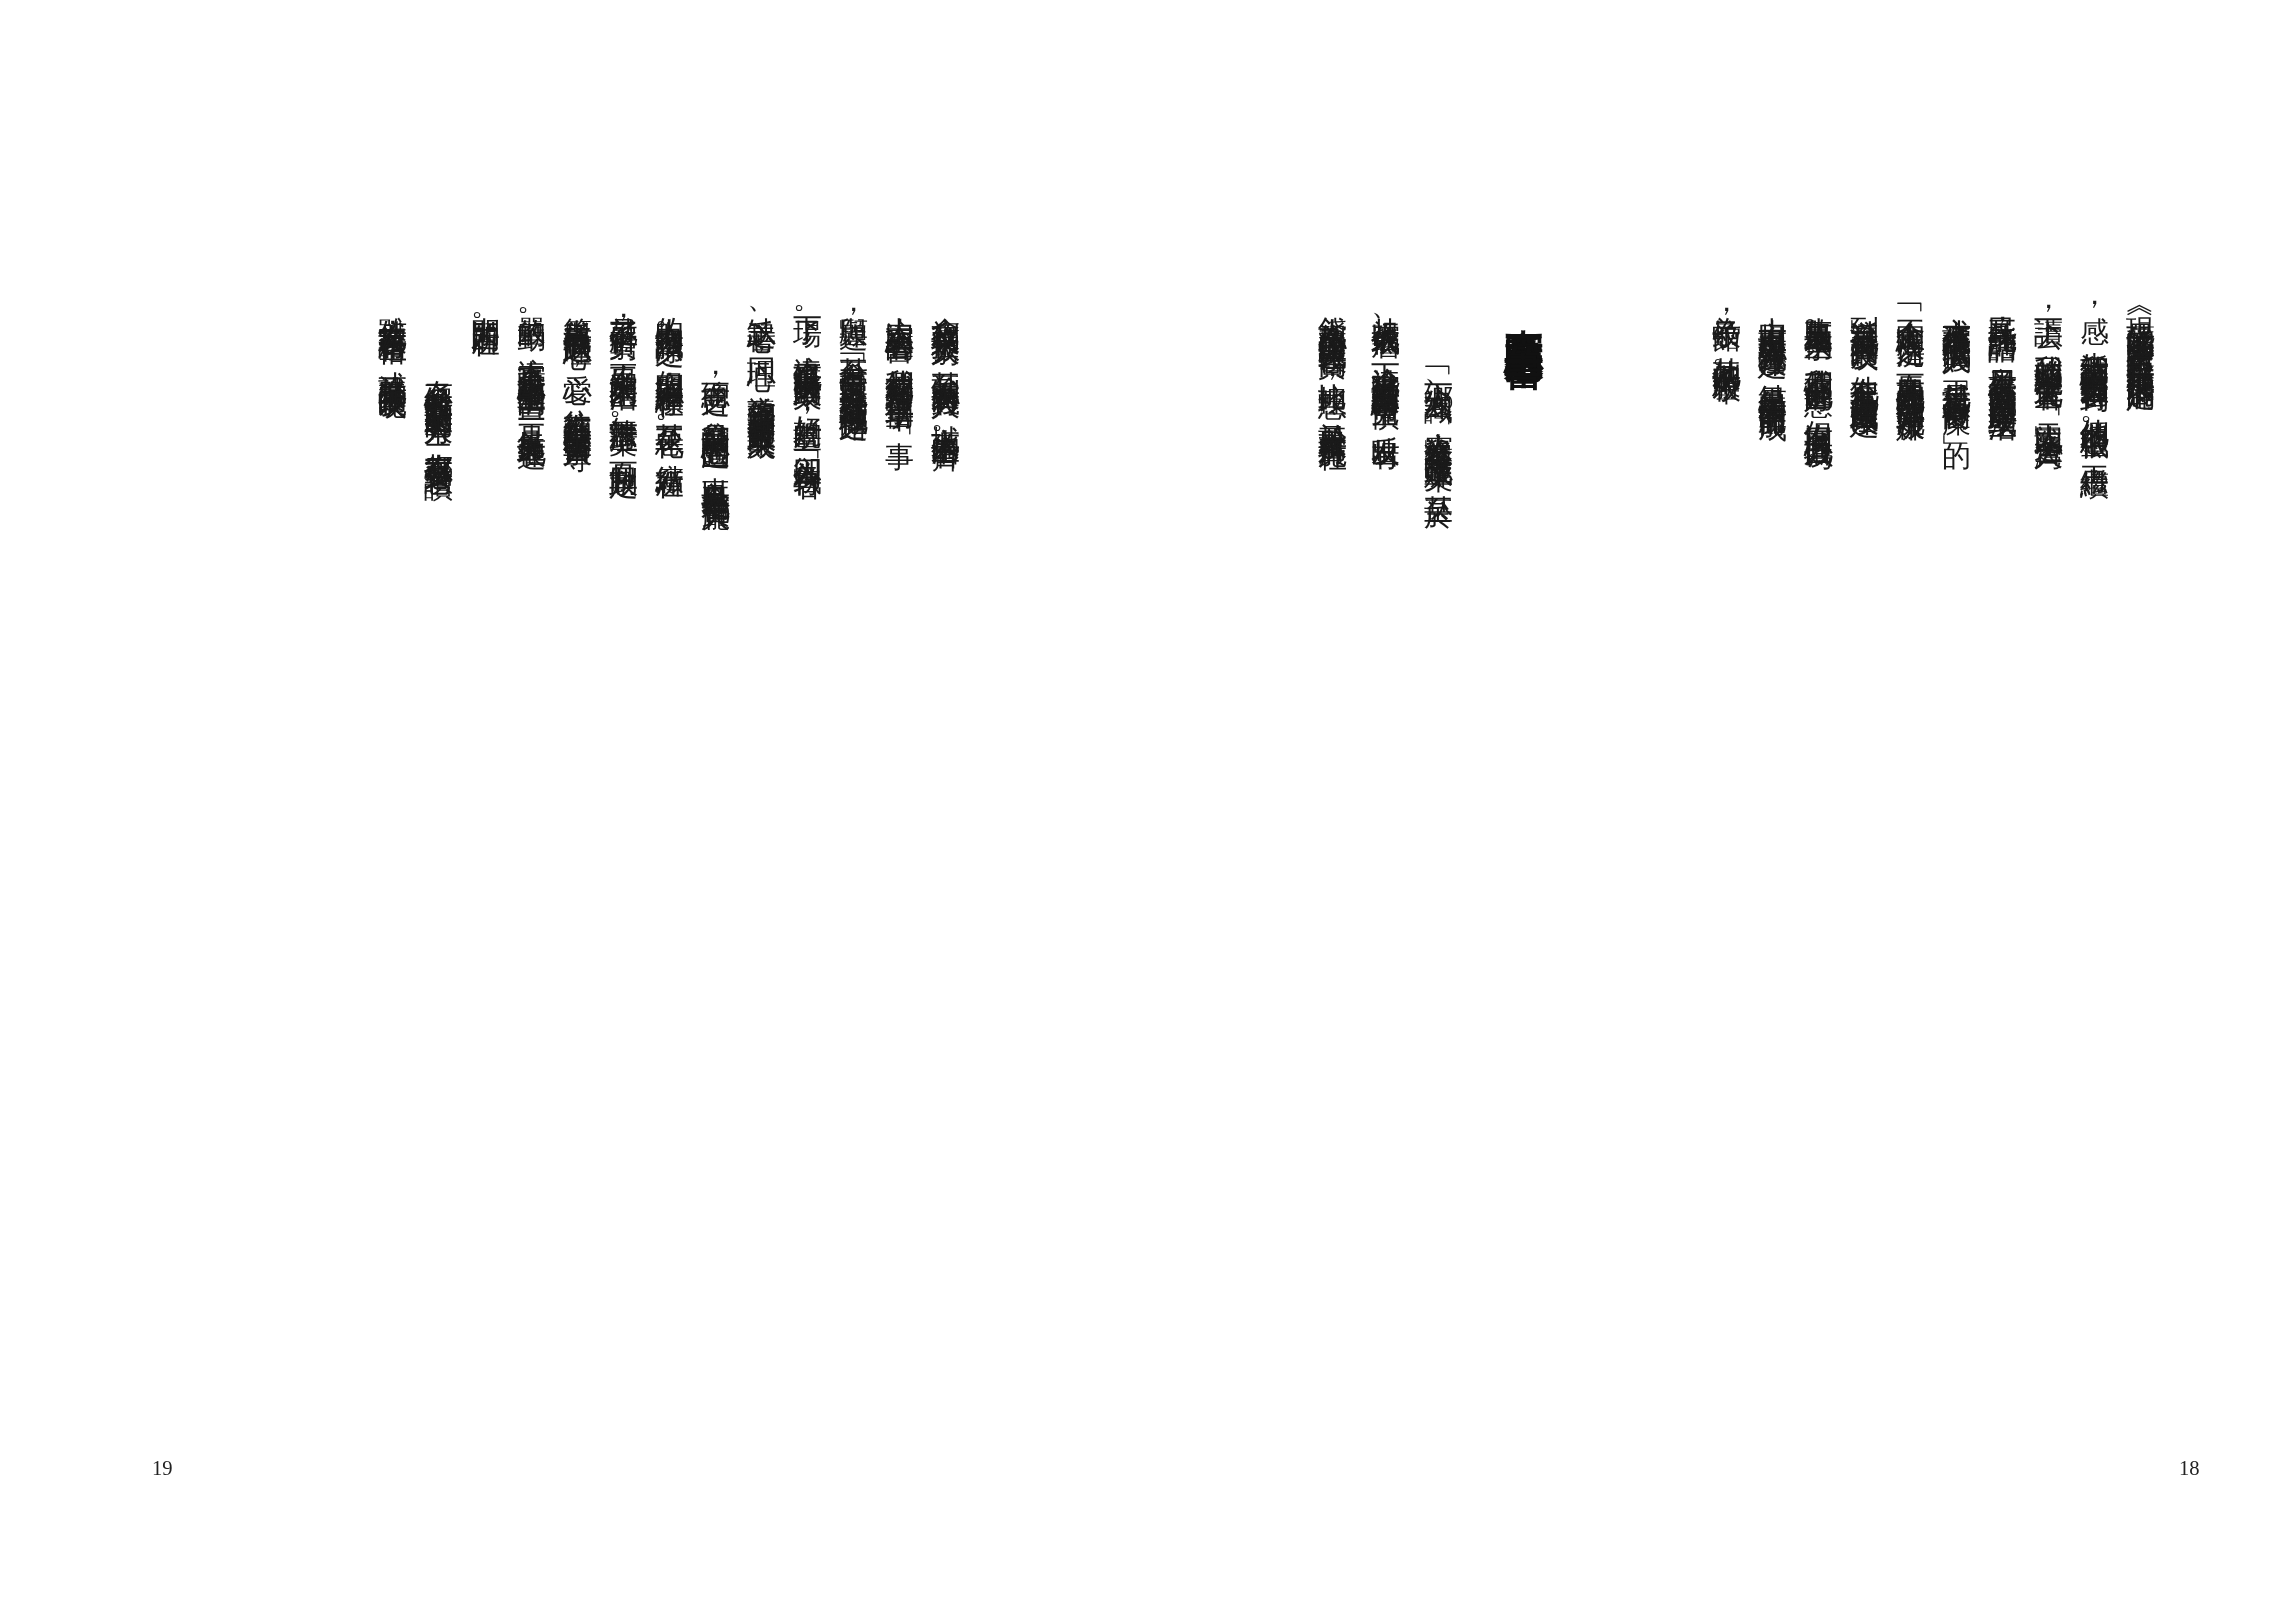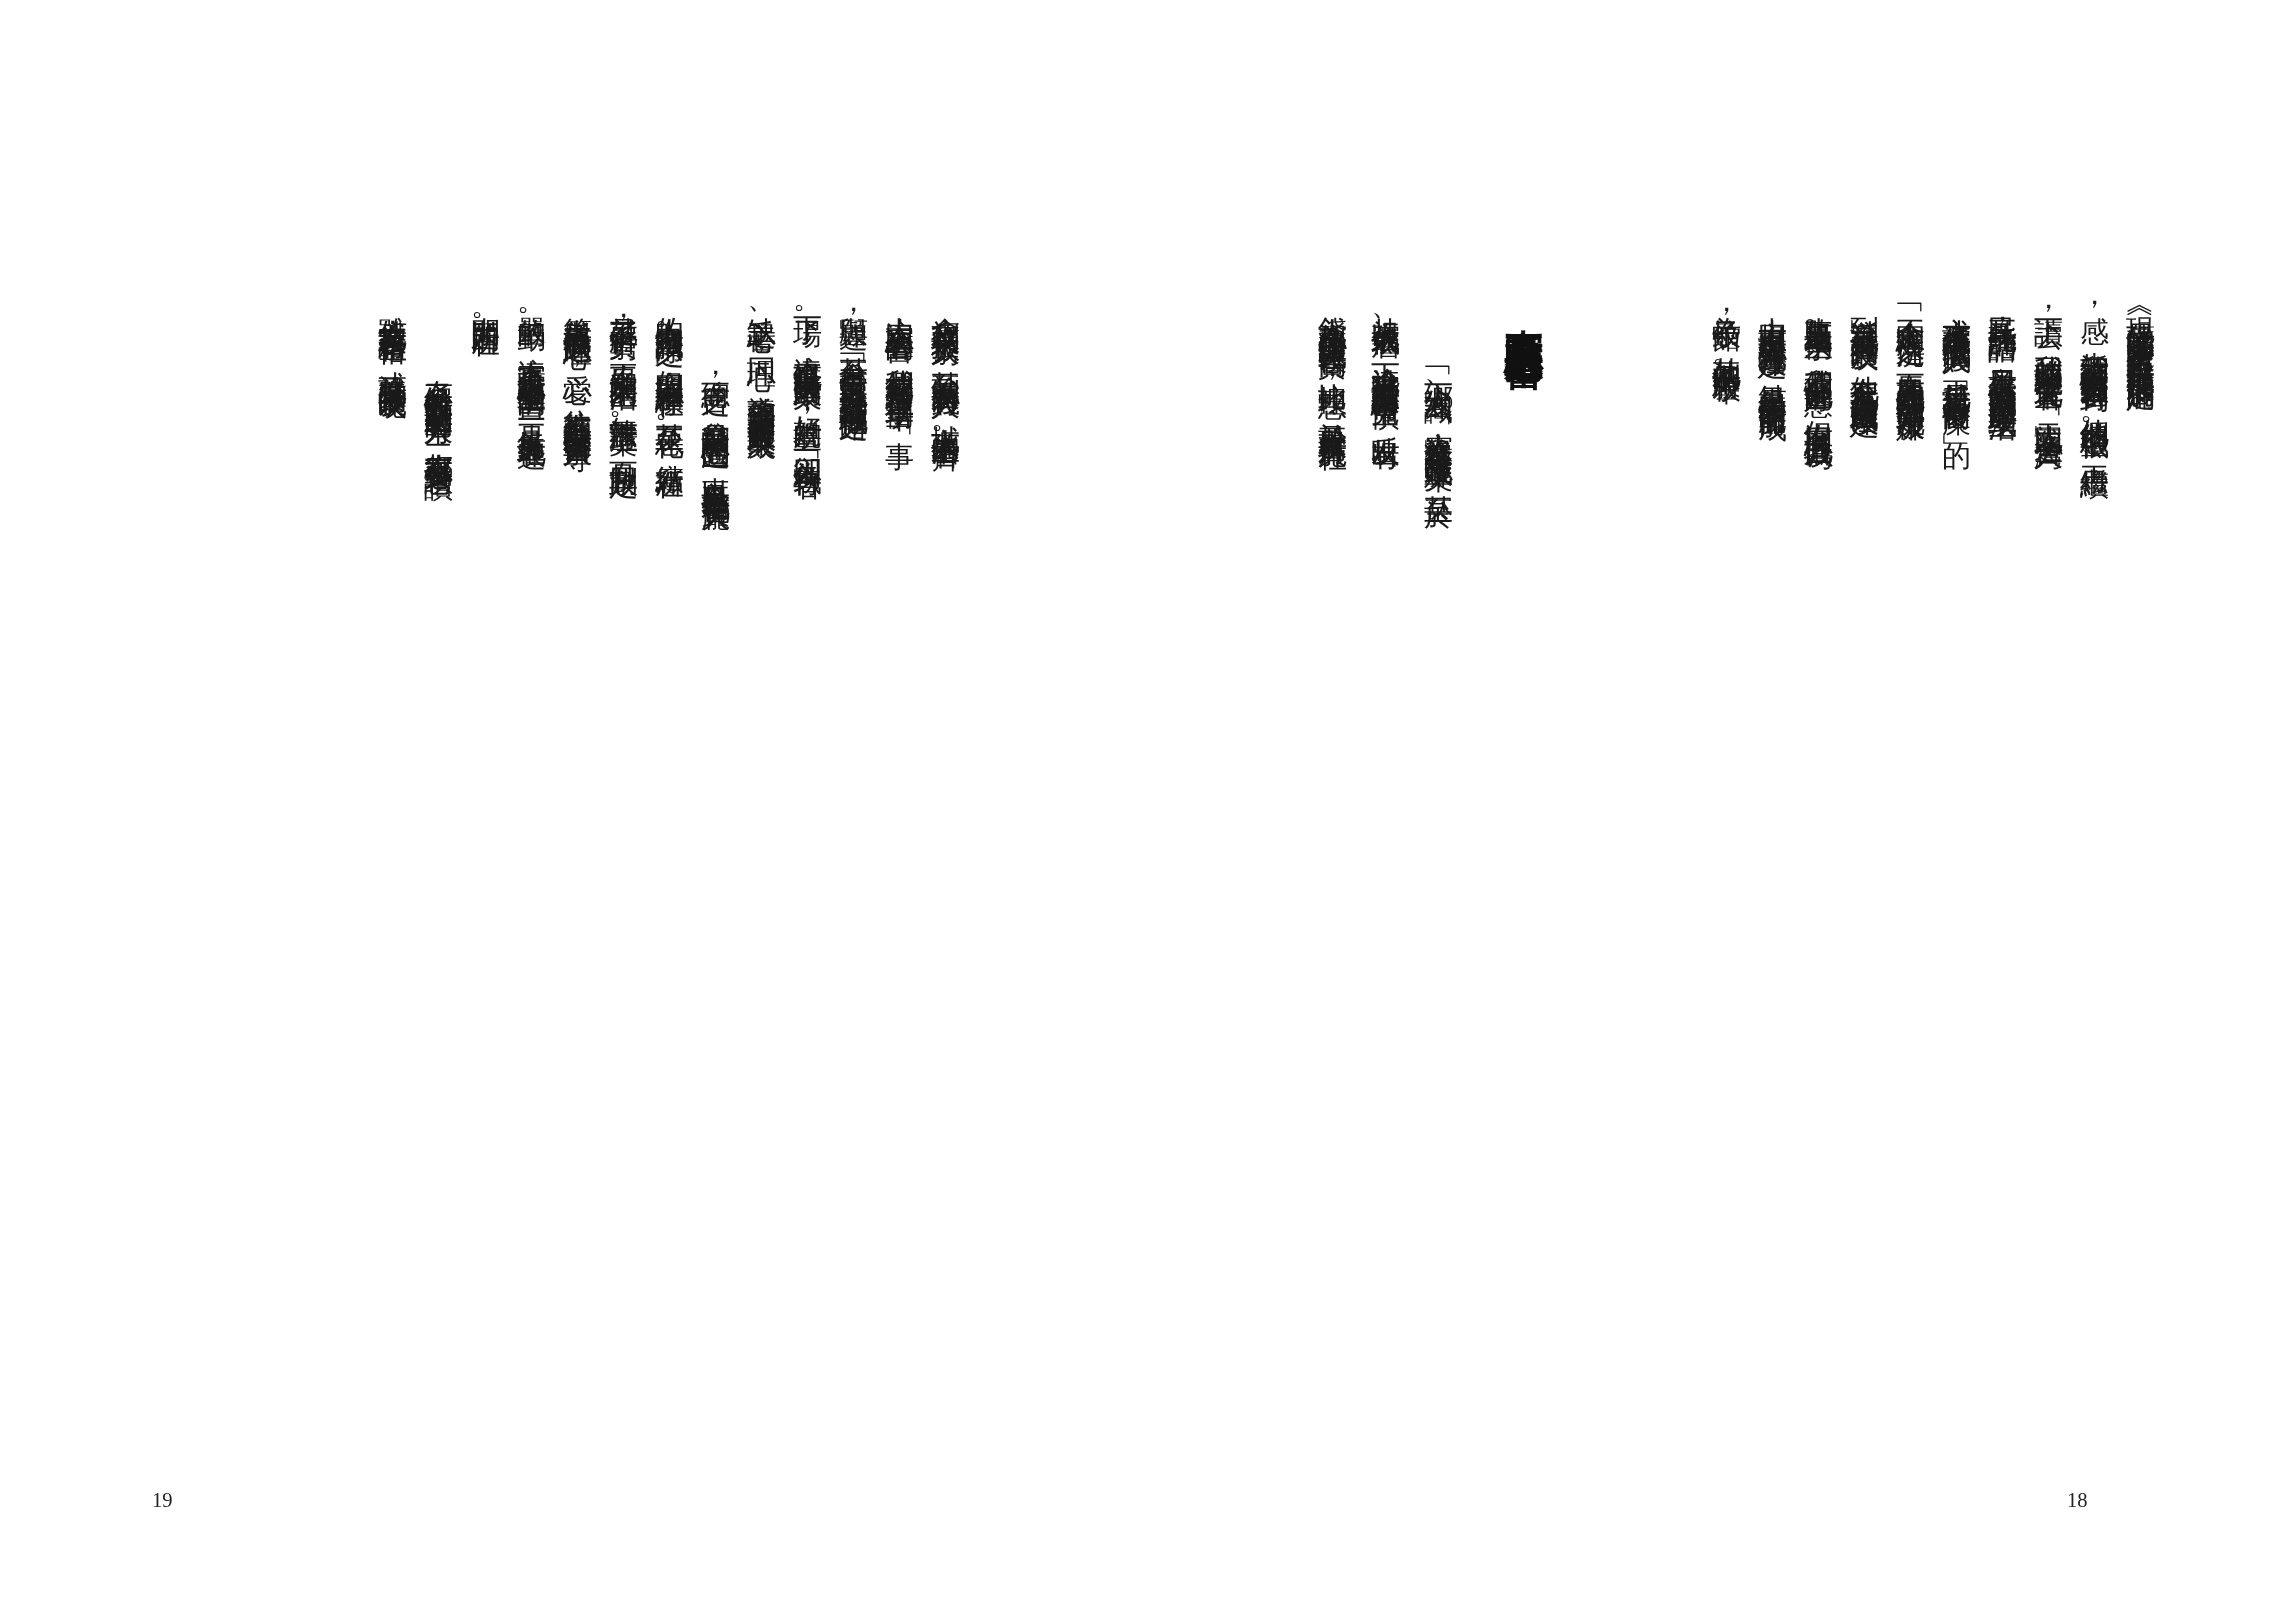--- a/index.html
+++ b/index.html
@@ -32,21 +32,20 @@
     letter-spacing: 2px;
     white-space: nowrap;
     color: #111;
   }
   .page-num {
     position: absolute;
     top: 1457px;
     font-family: "Liberation Serif", "DejaVu Serif", serif;
     font-size: 20.6px;
     color: #222;
-    margin-top: 32px;
   }
 </style>
 </head>
 <body>
 
 <div class="page page-right">
   <div class="col" style="left:980px">現《蘋果的滋味》影片中窮人主角咬了一口蘋果那種無法形容的滿足</div>
   <div class="col" style="left:934px">感，告訴我們窮人的幸福快樂很容易得到，他們的慾望很低。再繼續</div>
   <div class="col" style="left:888px">讀下去，我的腦中又浮現「從台北看天下」、「天龍國」這些台灣人</div>
   <div class="col" style="left:842px">民耳熟能詳的話語，意思是有錢人或高尚的人都以自己的立場或生活</div>
@@ -56,21 +55,21 @@
   <div class="col" style="left:658px">失敗更是最典型例子。我們不懷疑他的好意，但沒有同理心地自以為</div>
   <div class="col" style="left:612px">由上方規畫出自認理想方式進行改建，結果是與居民的生活脫節而成</div>
   <div class="col" style="left:566px">為蚊子館，其他的例子不勝枚舉。</div>
 
   <div class="heading" style="left:358px; top:298px">真實反映窮人心聲的一本書</div>
 
   <div class="col indent" style="left:278px">「鄉下人沒知識」、「窮人沒修養」等等瞧不起或嫌棄、甚至於</div>
   <div class="col" style="left:225px">歧視窮人或低層、下流社會階層者的話語及事件司空見慣，反映出有</div>
   <div class="col" style="left:172px">錢人認為自己的生活方式比較高貴、比較理想，於是要求政府實施社</div>
 
-  <div class="page-num" style="left:924px">18</div>
+  <div class="page-num" style="left:1036px">18</div>
 </div>
 
 <div class="page page-left">
   <div class="col" style="left:928px">會福利政策來拯救窮人，甚至強制窮人向有錢人、城市人的生活看齊。</div>
   <div class="col" style="left:882px">由這本窮人心聲的書，我們就會得知為何往往會「事倍功半」、「事</div>
   <div class="col" style="left:836px">與願違」，甚至會有「愛之適足以害之」或「好意鋪成通往地獄之路」</div>
   <div class="col" style="left:790px">下場了。這本書也鮮活反映出好的政策、好的規畫，卻因為「執行者」</div>
   <div class="col" style="left:744px">缺乏善心、同理心，導致傷害到被求助者的尊嚴且政策失敗。</div>
 
   <div class="col indent" style="left:698px">總而言之，貧窮是舉世關心的問題，一直以來全世界也都花費龐大</div>

